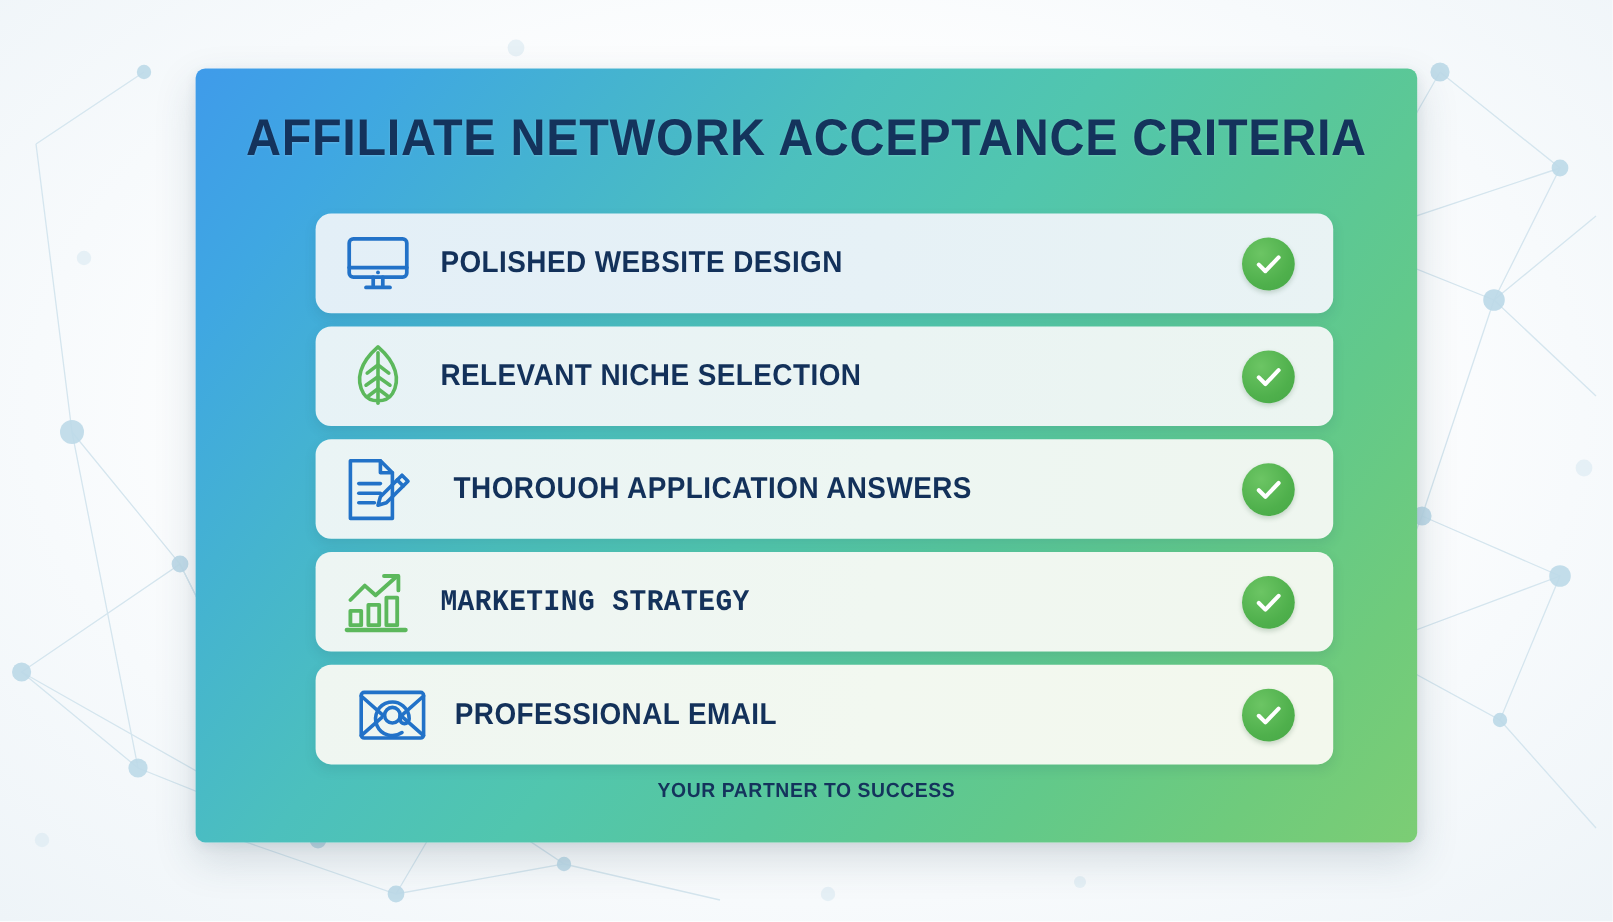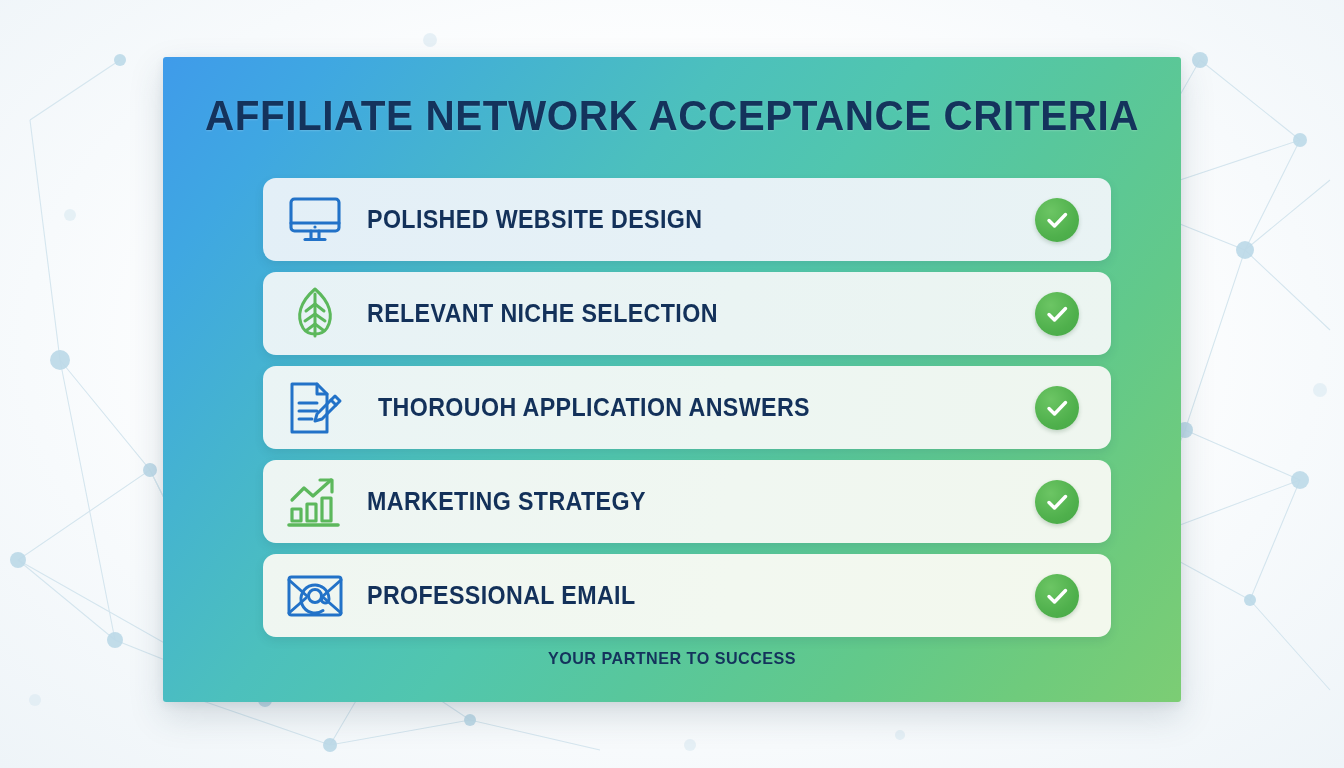--- a/index.html
+++ b/index.html
@@ -32,21 +32,21 @@
     height: 768px;
   }
 
   
   #card {
     position: absolute;
     left: 163px;
     top: 57px;
     width: 1018px;
     height: 645px;
-    border-radius: 3px;
+    border-radius: 8px;
     background:
       linear-gradient(128deg,
         #3f9bea 0%,
         #3fa7e2 11%,
         #45b4cf 24%,
         #4cc0bd 37%,
         #51c6ae 50%,
         #58c79c 63%,
         #62c98a 77%,
         #6fcb7c 89%,
@@ -83,22 +83,22 @@
     height: 83px;
     margin-bottom: 11px;
     border-radius: 13px;
     display: flex;
     align-items: center;
     box-shadow: 0 4px 10px rgba(30, 70, 90, 0.12);
   }
   .row:nth-child(1) { background: linear-gradient(100deg, #e3eff7 0%, #e6f1f6 55%, #e9f3f4 100%); }
   .row:nth-child(2) { background: linear-gradient(100deg, #e7f2f6 0%, #eaf4f3 55%, #ecf5f1 100%); }
   .row:nth-child(3) { background: linear-gradient(100deg, #eaf4f5 0%, #edf6f2 55%, #eff6ef 100%); gap: 11px; }
-  .row:nth-child(4) { background: linear-gradient(100deg, #edf5f3 0%, #f0f7f1 55%, #f1f7ee 100%); }
-  .row:nth-child(5) { background: linear-gradient(100deg, #eff6f1 0%, #f2f8f0 55%, #f3f8ed 100%); }
+  .row:nth-child(4) { background: linear-gradient(100deg, #edf5f3 0%, #f0f7f1 55%, #f1f7ee 100%); font-family: Liberation Mono, monospace; }
+  .row:nth-child(5) { background: linear-gradient(100deg, #eff6f1 0%, #f2f8f0 55%, #f3f8ed 100%); padding-left: 12px; }
 
   .row-icon {
     width: 104px;
     min-width: 104px;
     height: 83px;
     display: flex;
     align-items: center;
     justify-content: center;
   }
   .row-icon svg { display: block; }

